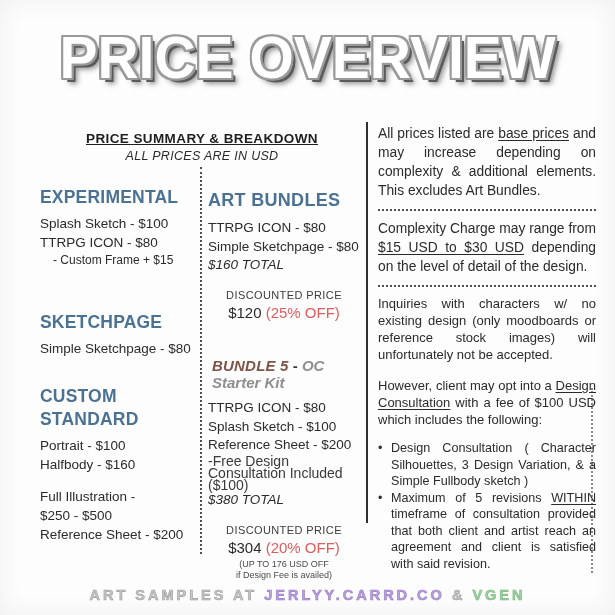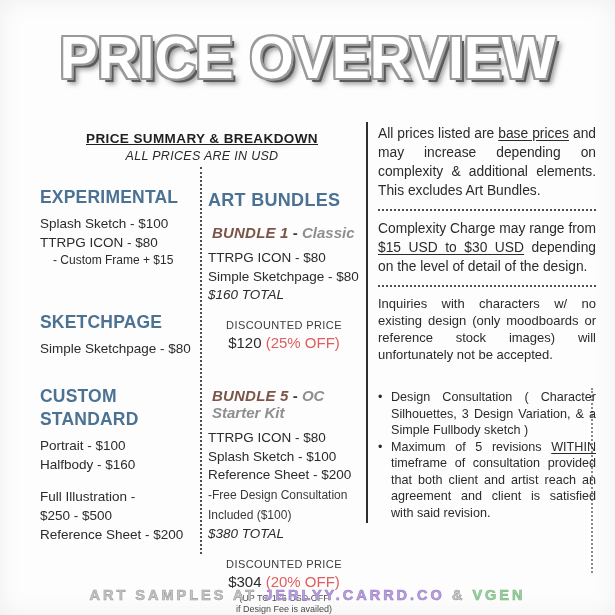--- a/index.html
+++ b/index.html
@@ -37,21 +37,21 @@
   .vdot-right{position:absolute; left:591px; top:388px; height:185px; border-left:2px dotted #8a8a8a; width:0;}
   .hdot{border-top:2px dotted #4f4f4f; height:0; margin:9px 0 8px 0;}
   
   .mid-col{position:absolute; top:190px; left:208px; width:152px;}
   .bundles-h{font-size:18px; font-weight:bold; color:#4b7293; text-align:left; letter-spacing:.3px;}
   .bundle-title{margin-top:13px; font-size:15px; text-align:left; padding-left:4px;}
   .bundle-name{font-weight:bold; font-style:italic; color:#7c5548; letter-spacing:.2px;}
   .bundle-dash{font-weight:bold; color:#3a3a3a;}
   .bundle-sub{font-style:italic; color:#8f8f8f; font-weight:bold;}
   .bundle-items{font-size:13.5px; line-height:18.5px; margin-top:8px; color:#2b2b2b;}
-  .bundle-note{font-size:12px; color:#3a3a3a; line-height:20px;}
+  .bundle-note{font-size:14px; color:#3a3a3a; line-height:12px;}
   .bundle-total{font-size:13.5px; font-style:italic; color:#2b2b2b; line-height:18px;}
   .discount{ text-align:center; margin-top:15px;}
   .discount-label{font-size:11px; letter-spacing:.4px; color:#3c3c3c;}
   .discount-price{font-size:15px; margin-top:3px; color:#2b2b2b;}
   .discount-off{color:#e05d5d;}
   .discount-note{font-size:9px; color:#4a4a4a; line-height:11.5px; margin-top:3px;}
   
   .right-col{position:absolute; top:124px; left:378px; width:218px;}
   .para{font-size:13.8px; line-height:19px; text-align:justify; color:#2b2b2b;}
   .para-sm{font-size:13px; line-height:17px; text-align:justify; color:#2b2b2b;}
@@ -113,23 +113,20 @@
   </div>
 
   <div class="vdot"></div>
   <div class="vsolid"></div>
   <div class="vdot-right"></div>
 
   <div class="mid-col">
     <div class="bundles-h">ART BUNDLES</div>
 
     <div>
-      <div class="bundle-title">
-        <span class="bundle-name">BUNDLE 1</span><span class="bundle-dash"> - </span><span class="bundle-sub">Classic</span>
-      </div>
       <div class="bundle-items">
         <div>TTRPG ICON - $80</div>
         <div>Simple Sketchpage - $80</div>
         <div class="bundle-total">$160 TOTAL</div>
       </div>
       <div class="discount">
         <div class="discount-label">DISCOUNTED PRICE</div>
         <div class="discount-price"><span>$120 </span><span class="discount-off">(25% OFF)</span></div>
       </div>
     </div>
@@ -156,20 +153,21 @@
     </div>
   </div>
 
   <div class="right-col">
     <div class="para"><span>All prices listed are </span><u>base prices</u><span> and may increase depending on complexity &amp; additional elements. This excludes Art Bundles.</span></div>
     <div class="hdot"></div>
     <div class="para"><span>Complexity Charge may range from </span><u>$15 USD to $30 USD</u><span> depending on the level of detail of the design.</span></div>
     <div class="hdot"></div>
     <div class="para-sm">Inquiries with characters w/ no existing design (only moodboards or reference stock images) will unfortunately not be accepted.</div>
     <div class="spacer-p"></div>
+    <div class="para-sm"><span>However, client may opt into a </span><u>Design Consultation</u><span> with a fee of $100 USD which includes the following:</span></div>
     <div class="bullets">
       <div class="bullet">
           <span class="dot">•</span>
           <span>Design Consultation ( Character Silhouettes, 3 Design Variation, &amp; a Simple Fullbody sketch )</span>
         </div>
       <div class="bullet">
           <span class="dot">•</span>
           <span><span>Maximum of 5 revisions </span><u>WITHIN</u><span> timeframe of consultation provided that both client and artist reach an agreement and client is satisfied with said revision.</span></span>
         </div>
     </div>

